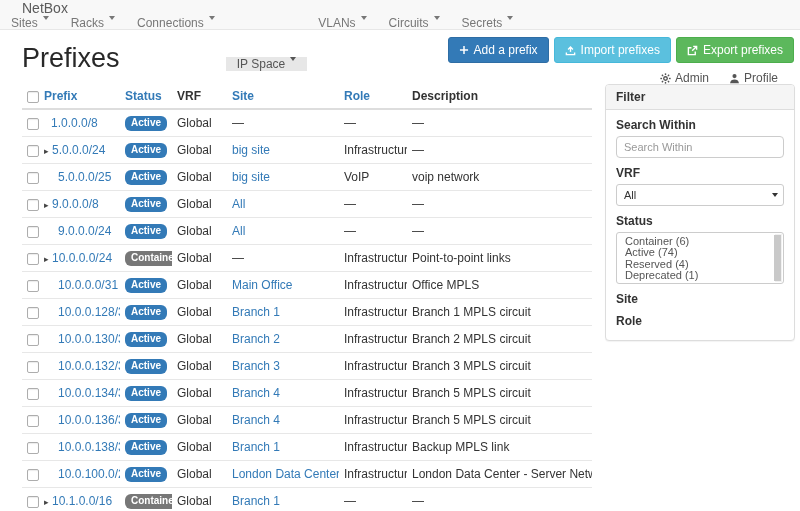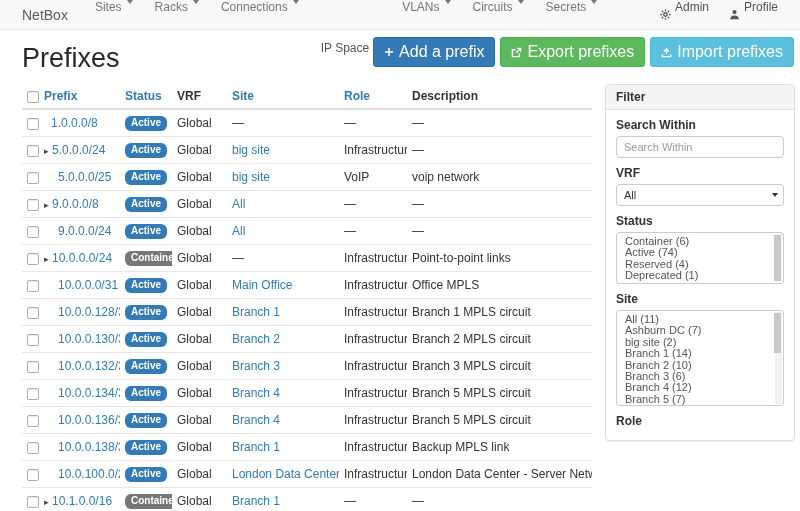--- a/index.html
+++ b/index.html
@@ -1,33 +1,33 @@
 <!DOCTYPE html>
 <html><head>
 <meta charset="utf-8">
 <style>
   * { box-sizing: border-box; margin: 0; padding: 0; }
   body { font-family: "Liberation Sans", "DejaVu Sans", sans-serif; background: #fff; }
   .screen { width: 800px; height: 511px; overflow: hidden; position: relative; background: #fff; }
 
   
-  .navbar { height: 30px; background: #f8f8f8; border-bottom: 1px solid #e7e7e7; display: flex; align-items: stretch; font-size: 12px; }
+  .navbar { height: 30px; background: #f8f8f8; border-bottom: 1px solid #e7e7e7; display: flex; align-items: stretch; font-size: 12px; flex-direction: column; }
   .brand { padding: 0 16px 0 22px; font-size: 14px; color: #5b5b5b; display: flex; align-items: center; cursor: pointer; }
   .nav-left, .nav-right { display: flex; align-items: stretch; }
   .nav-right { margin-left: auto; padding-right: 12px; }
   .nav-item { display: flex; padding: 0 11px; color: #777; text-decoration: none; cursor: pointer; }
   .nav-item.active { background: #e7e7e7; color: #555; margin-top: 41px; }
   .nav-right .nav-item { color: #555; gap: 4px; padding: 0 10px; }
   .caret { width: 0; height: 0; border-left: 3.5px solid transparent; border-right: 3.5px solid transparent; border-top: 4px solid currentColor; display: inline-block; margin-left: 5px; }
   .icn { display: inline-flex; align-items: center; }
 
   
   .page-title { font-size: 27px; font-weight: 400; color: #282828; margin: 13px 0 10px 22px; }
   .actions { position: absolute; top: 37px; right: 6px; display: flex; gap: 5px; }
-  .btn { display: inline-flex; align-items: center; gap: 5px; font-size: 16px; color: #fff; padding: 5px 10px; border-radius: 3px; border: 1px solid transparent; cursor: pointer; }
+  .btn { display: inline-flex; align-items: center; gap: 5px; font-size: 12px; color: #fff; padding: 5px 10px; border-radius: 3px; border: 1px solid transparent; cursor: pointer; }
 
   
   .main { display: flex; padding: 0 5px 0 22px; align-items: flex-start; }
   .table-wrap { width: 570px; }
   .sidebar { width: 190px; margin-left: 13px; }
 
   
   table { width: 100%; border-collapse: collapse; font-size: 12px; color: #333; table-layout: fixed; }
   th { text-align: left; padding: 5px; border-bottom: 2px solid #ddd; font-weight: bold; color: #333; white-space: nowrap; }
   th.sort a { color: #337ab7; text-decoration: none; }
@@ -133,39 +133,39 @@
   <div class="actions">
       <button class="btn" style="background:#337ab7;border-color:#2e6da4">
         <span class="icn">
           <svg width="10" height="10" viewBox="0 0 16 16">
             <line x1="8" y1="1.5" x2="8" y2="14.5" stroke="currentColor" stroke-width="2.4"></line>
             <line x1="1.5" y1="8" x2="14.5" y2="8" stroke="currentColor" stroke-width="2.4"></line>
           </svg>
         </span>
         <span>Add a prefix</span>
       </button>
+      <button class="btn" style="background:#5bc0de;border-color:#46b8da">
+        <span class="icn">
+          <svg width="11" height="11" viewBox="0 0 16 16">
+            <line x1="8" y1="3.5" x2="8" y2="10" stroke="currentColor" stroke-width="2"></line>
+            <path d="M4.5 6.5L8 3l3.5 3.5" fill="none" stroke="currentColor" stroke-width="2"></path>
+            <path d="M2 11v3h12v-3" fill="none" stroke="currentColor" stroke-width="2"></path>
+          </svg>
+        </span>
+        <span>Import prefixes</span>
+      </button>
       <button class="btn" style="background:#5cb85c;border-color:#4cae4c">
         <span class="icn">
           <svg width="11" height="11" viewBox="0 0 16 16">
             <path d="M9 2h5v5" fill="none" stroke="currentColor" stroke-width="2"></path>
             <line x1="13.5" y1="2.5" x2="7.5" y2="8.5" stroke="currentColor" stroke-width="2"></line>
             <path d="M12 9.5V14H2V4h4.5" fill="none" stroke="currentColor" stroke-width="2"></path>
           </svg>
         </span>
         <span>Export prefixes</span>
-      </button>
-      <button class="btn" style="background:#5bc0de;border-color:#46b8da">
-        <span class="icn">
-          <svg width="11" height="11" viewBox="0 0 16 16">
-            <line x1="8" y1="3.5" x2="8" y2="10" stroke="currentColor" stroke-width="2"></line>
-            <path d="M4.5 6.5L8 3l3.5 3.5" fill="none" stroke="currentColor" stroke-width="2"></path>
-            <path d="M2 11v3h12v-3" fill="none" stroke="currentColor" stroke-width="2"></path>
-          </svg>
-        </span>
-        <span>Import prefixes</span>
       </button>
     </div>
 
   <div class="main">
     <div class="table-wrap">
       <table>
         <thead>
             <tr id="thead-row">
               <th class="c-cb"><span class="cb"></span></th>
               <th class="sort w-prefix"><a>Prefix</a></th>
@@ -324,31 +324,18 @@
               <span>All</span>
               <span class="fs-caret"></span>
             </div><label class="f-label">Status</label><div class="mselect ms-status">
               <div class="opt">Container (6)</div>
               <div class="opt">Active (74)</div>
               <div class="opt">Reserved (4)</div>
               <div class="opt">Deprecated (1)</div>
               <div class="ms-track">
                 <div class="ms-thumb"></div>
               </div>
-            </div><label class="f-label">Site</label><div class="mselect ms-site">
-              <div class="opt">All (11)</div>
-              <div class="opt">Ashburn DC (7)</div>
-              <div class="opt">big site (2)</div>
-              <div class="opt">Branch 1 (14)</div>
-              <div class="opt">Branch 2 (10)</div>
-              <div class="opt">Branch 3 (6)</div>
-              <div class="opt">Branch 4 (12)</div>
-              <div class="opt">Branch 5 (7)</div>
-              <div class="opt">COLO-1-2A (3)</div>
-              <div class="ms-track">
-                <div class="ms-thumb"></div>
-              </div>
-            </div><label class="f-label">Role</label></div>
+            </div><label class="f-label">Site</label><label class="f-label">Role</label></div>
       </div>
     </aside>
   </div>
 
 </div>
 
 </body></html>

